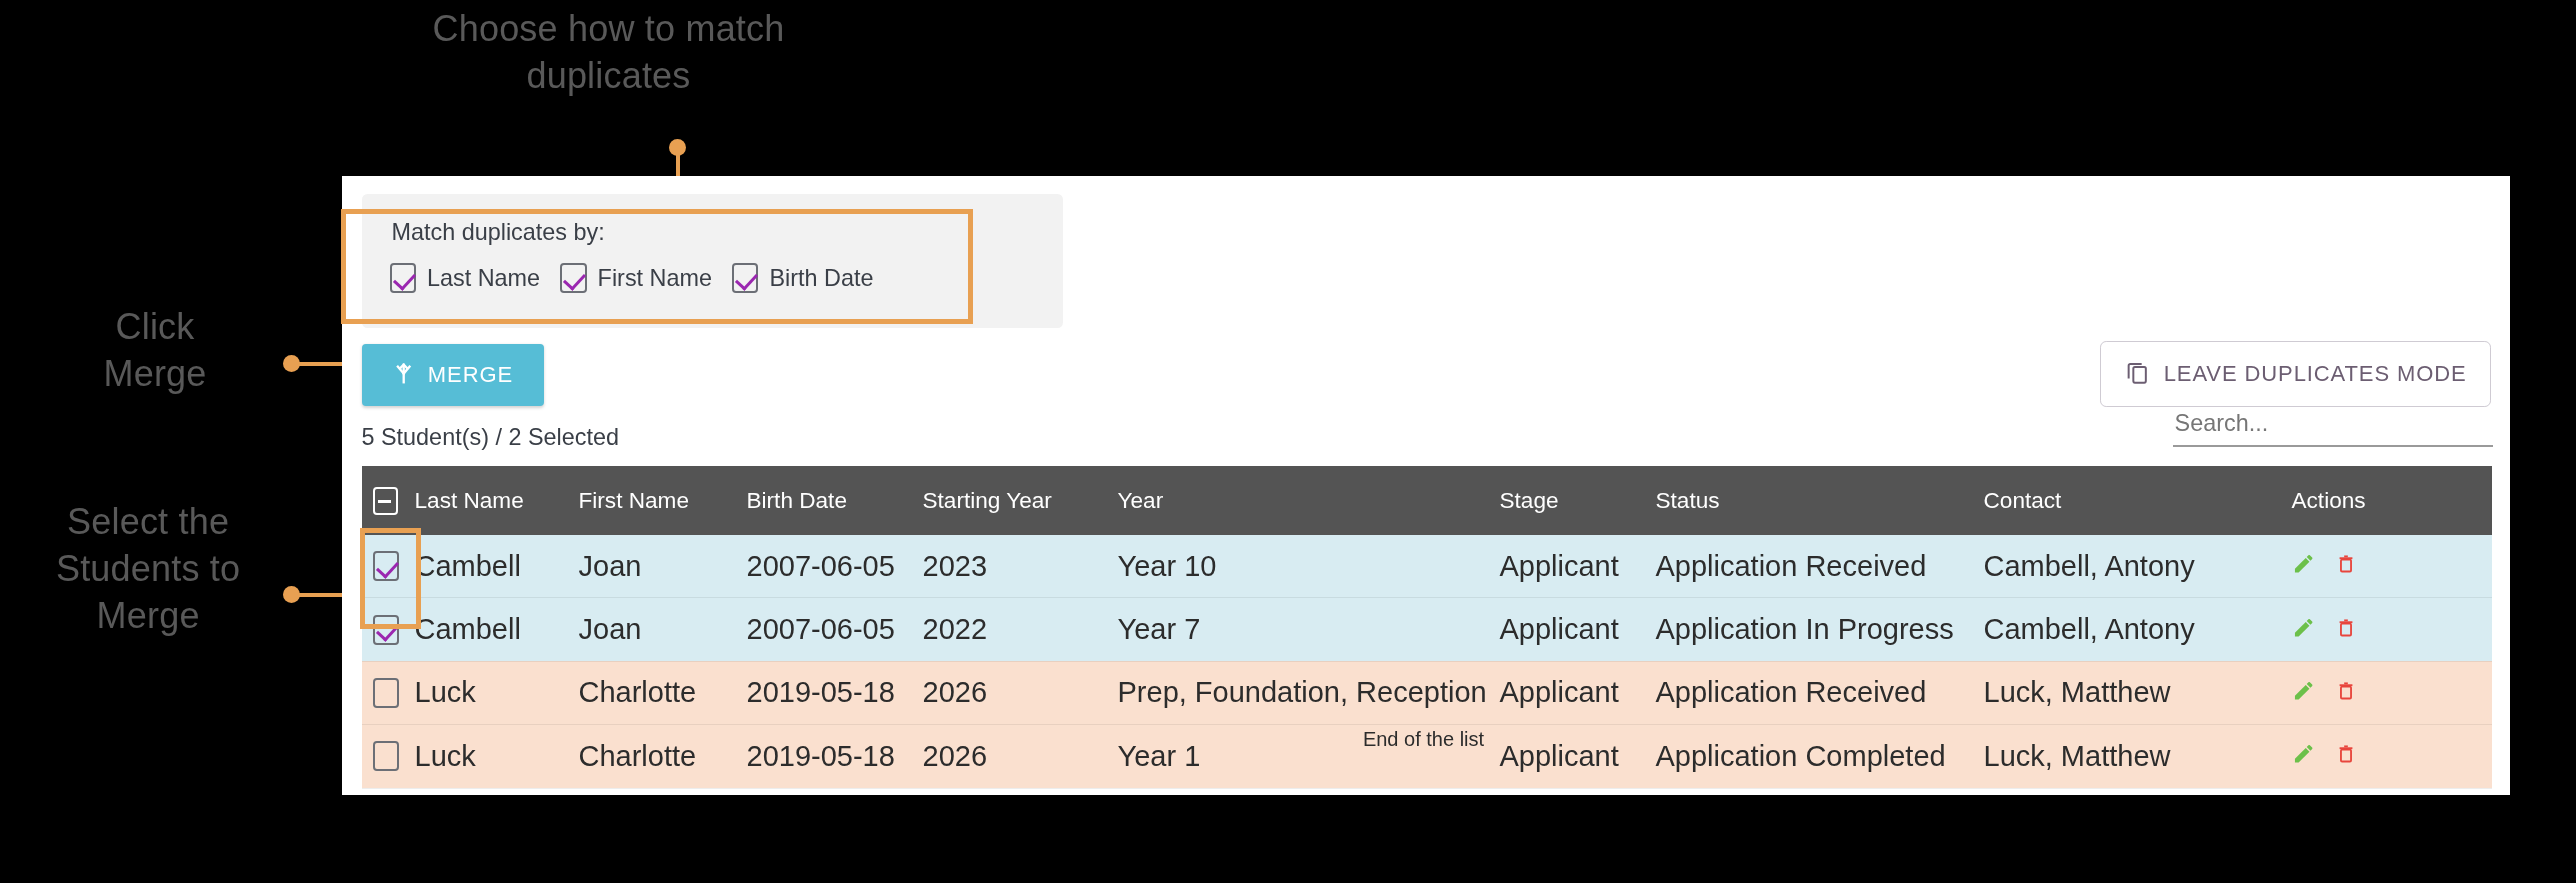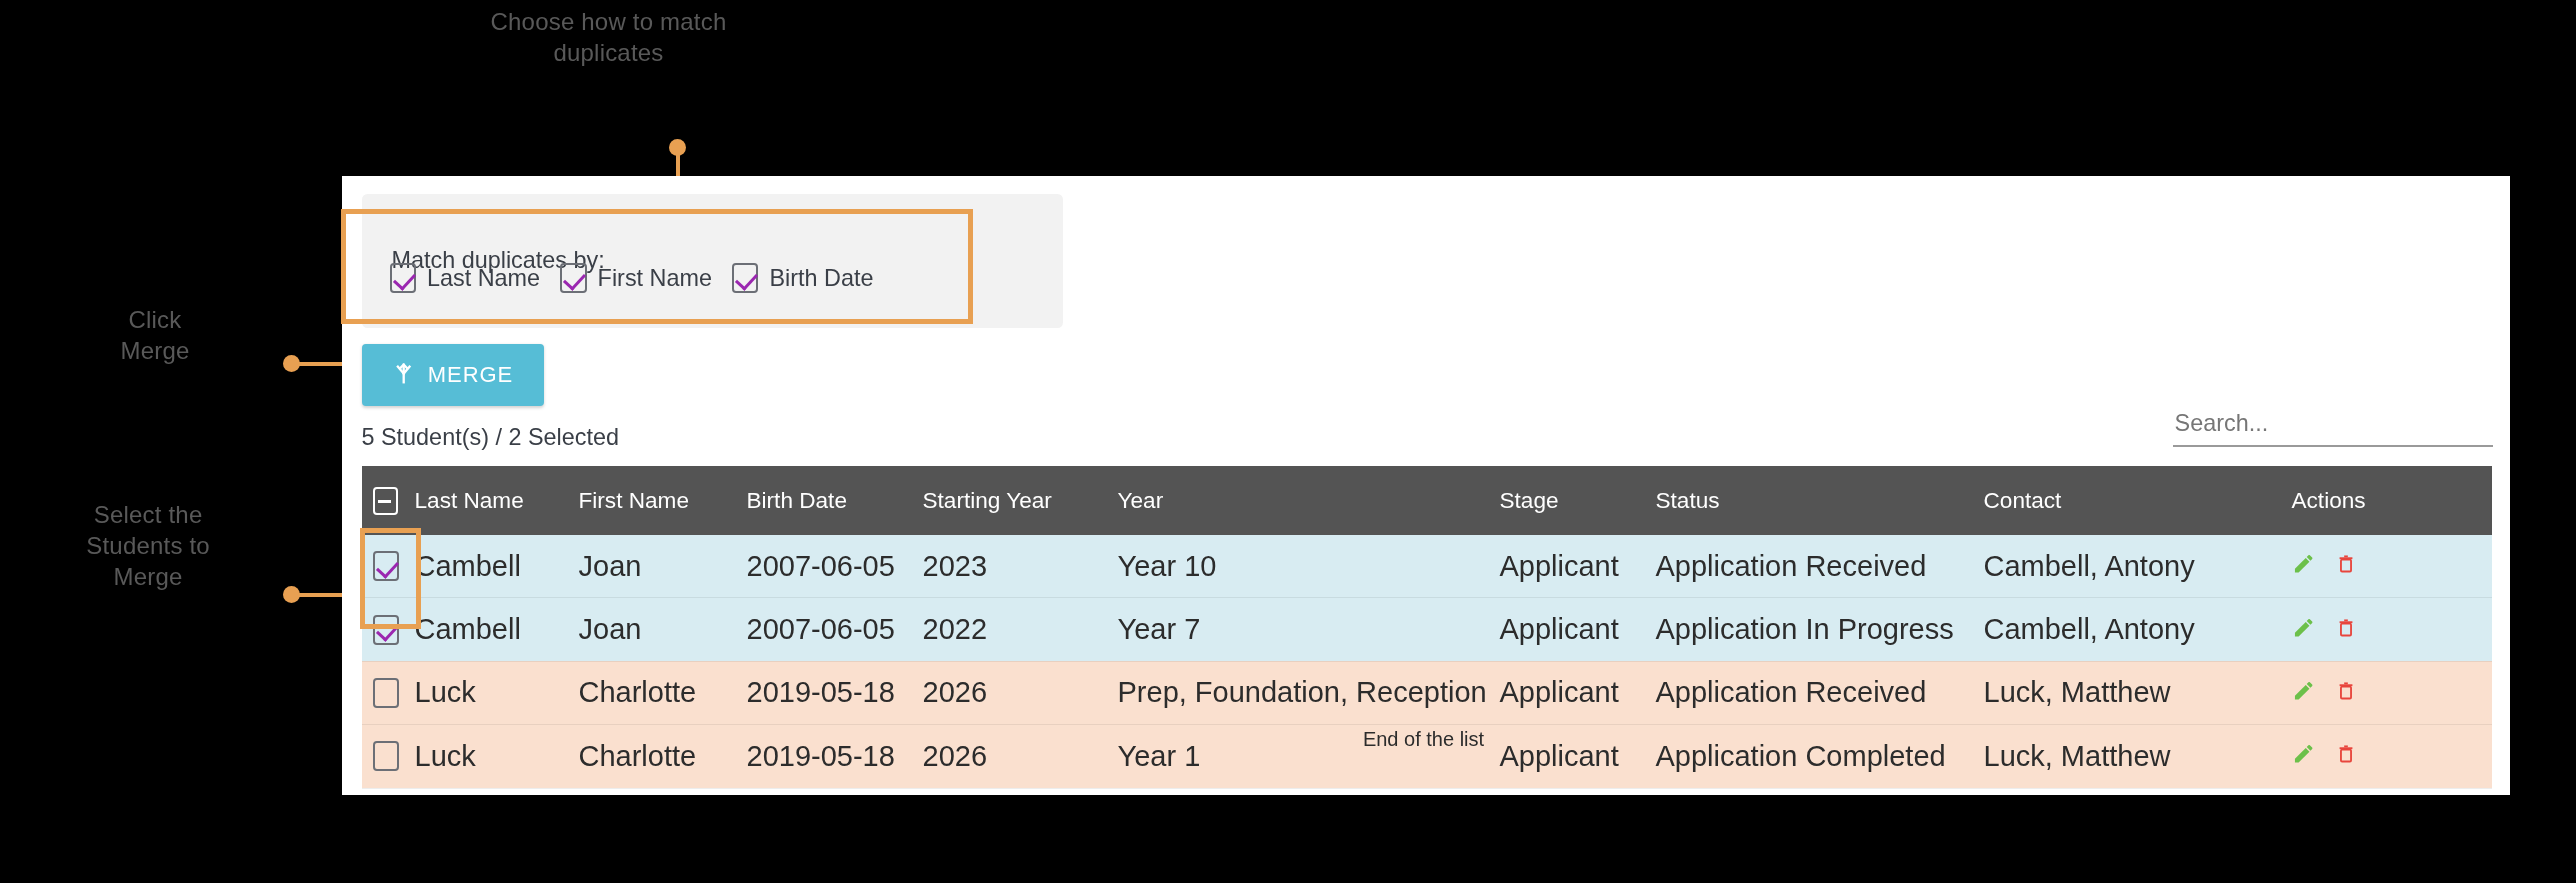--- a/index.html
+++ b/index.html
@@ -8,21 +8,21 @@
     background:#000000;
     font-family:"Liberation Sans", sans-serif;
     overflow:hidden;
     position:relative;
   }
 
   
   .annot{
     position:absolute;
     color:#595959;
-    font-size:24px;
+    font-size:36px;
     line-height:1.30;
     text-align:center;
     font-weight:400;
     letter-spacing:0.2px;
     white-space:pre-line;
   }
   #annot-top{ left:390px; top:6.2px; width:437px; }
   #annot-click-merge{ left:38px; top:304px; width:234px; }
   #annot-select{ left:15.6px; top:499px; width:265px; }
 
@@ -52,21 +52,21 @@
   
   #match-panel{
     position:absolute;
     left:19.5px; top:18px;
     width:701px; height:134px;
     background:#f2f2f2;
     border-radius:5.5px;
   }
   #match-title{
     position:absolute; left:30px; top:25px;
-    font-size:23.4px; color:#3a3f47;margin-top:28px;
+    font-size:23.4px; color:#3a3f47;
   }
   #match-options{
     position:absolute; left:28px; top:69px;
     display:flex; align-items:center; gap:0px;
   }
   .chk-group{display:flex;align-items:center;margin-right:20px;}
   .chk{
     width:26.5px;height:30px;
     border:2.3px solid #6c6f76;
     border-radius:3.9px;
@@ -261,20 +261,29 @@
         <path d="M12 21 L12 12"></path>
         <path d="M12 12 L6 5"></path>
         <path d="M12 12 L18 5"></path>
         <path d="M12 3 L12 10"></path>
         <path d="M9 6 L12 3 L15 6"></path>
       </svg>
     </span>
     <span class="mlabel">MERGE</span>
   </div>
 
+  <div id="leave-btn">
+    <span>
+      <svg width="25" height="26.5" viewBox="0 0 24 24" fill="none" stroke="#6c5e72" stroke-width="1.9">
+        <rect x="8" y="7" width="12" height="15" rx="1.5"></rect>
+        <path d="M16 4 H5 a1.5 1.5 0 0 0 -1.5 1.5 V18"></path>
+      </svg>
+    </span>
+    <span class="llabel">LEAVE DUPLICATES MODE</span>
+  </div>
 
   <div id="count-line">5 Student(s) / 2 Selected</div>
 
   <div id="search-wrap">
     <input id="search-input" type="text" placeholder="Search..." style="">
   </div>
 
   <div id="table-wrap">
     <table>
       <colgroup>

